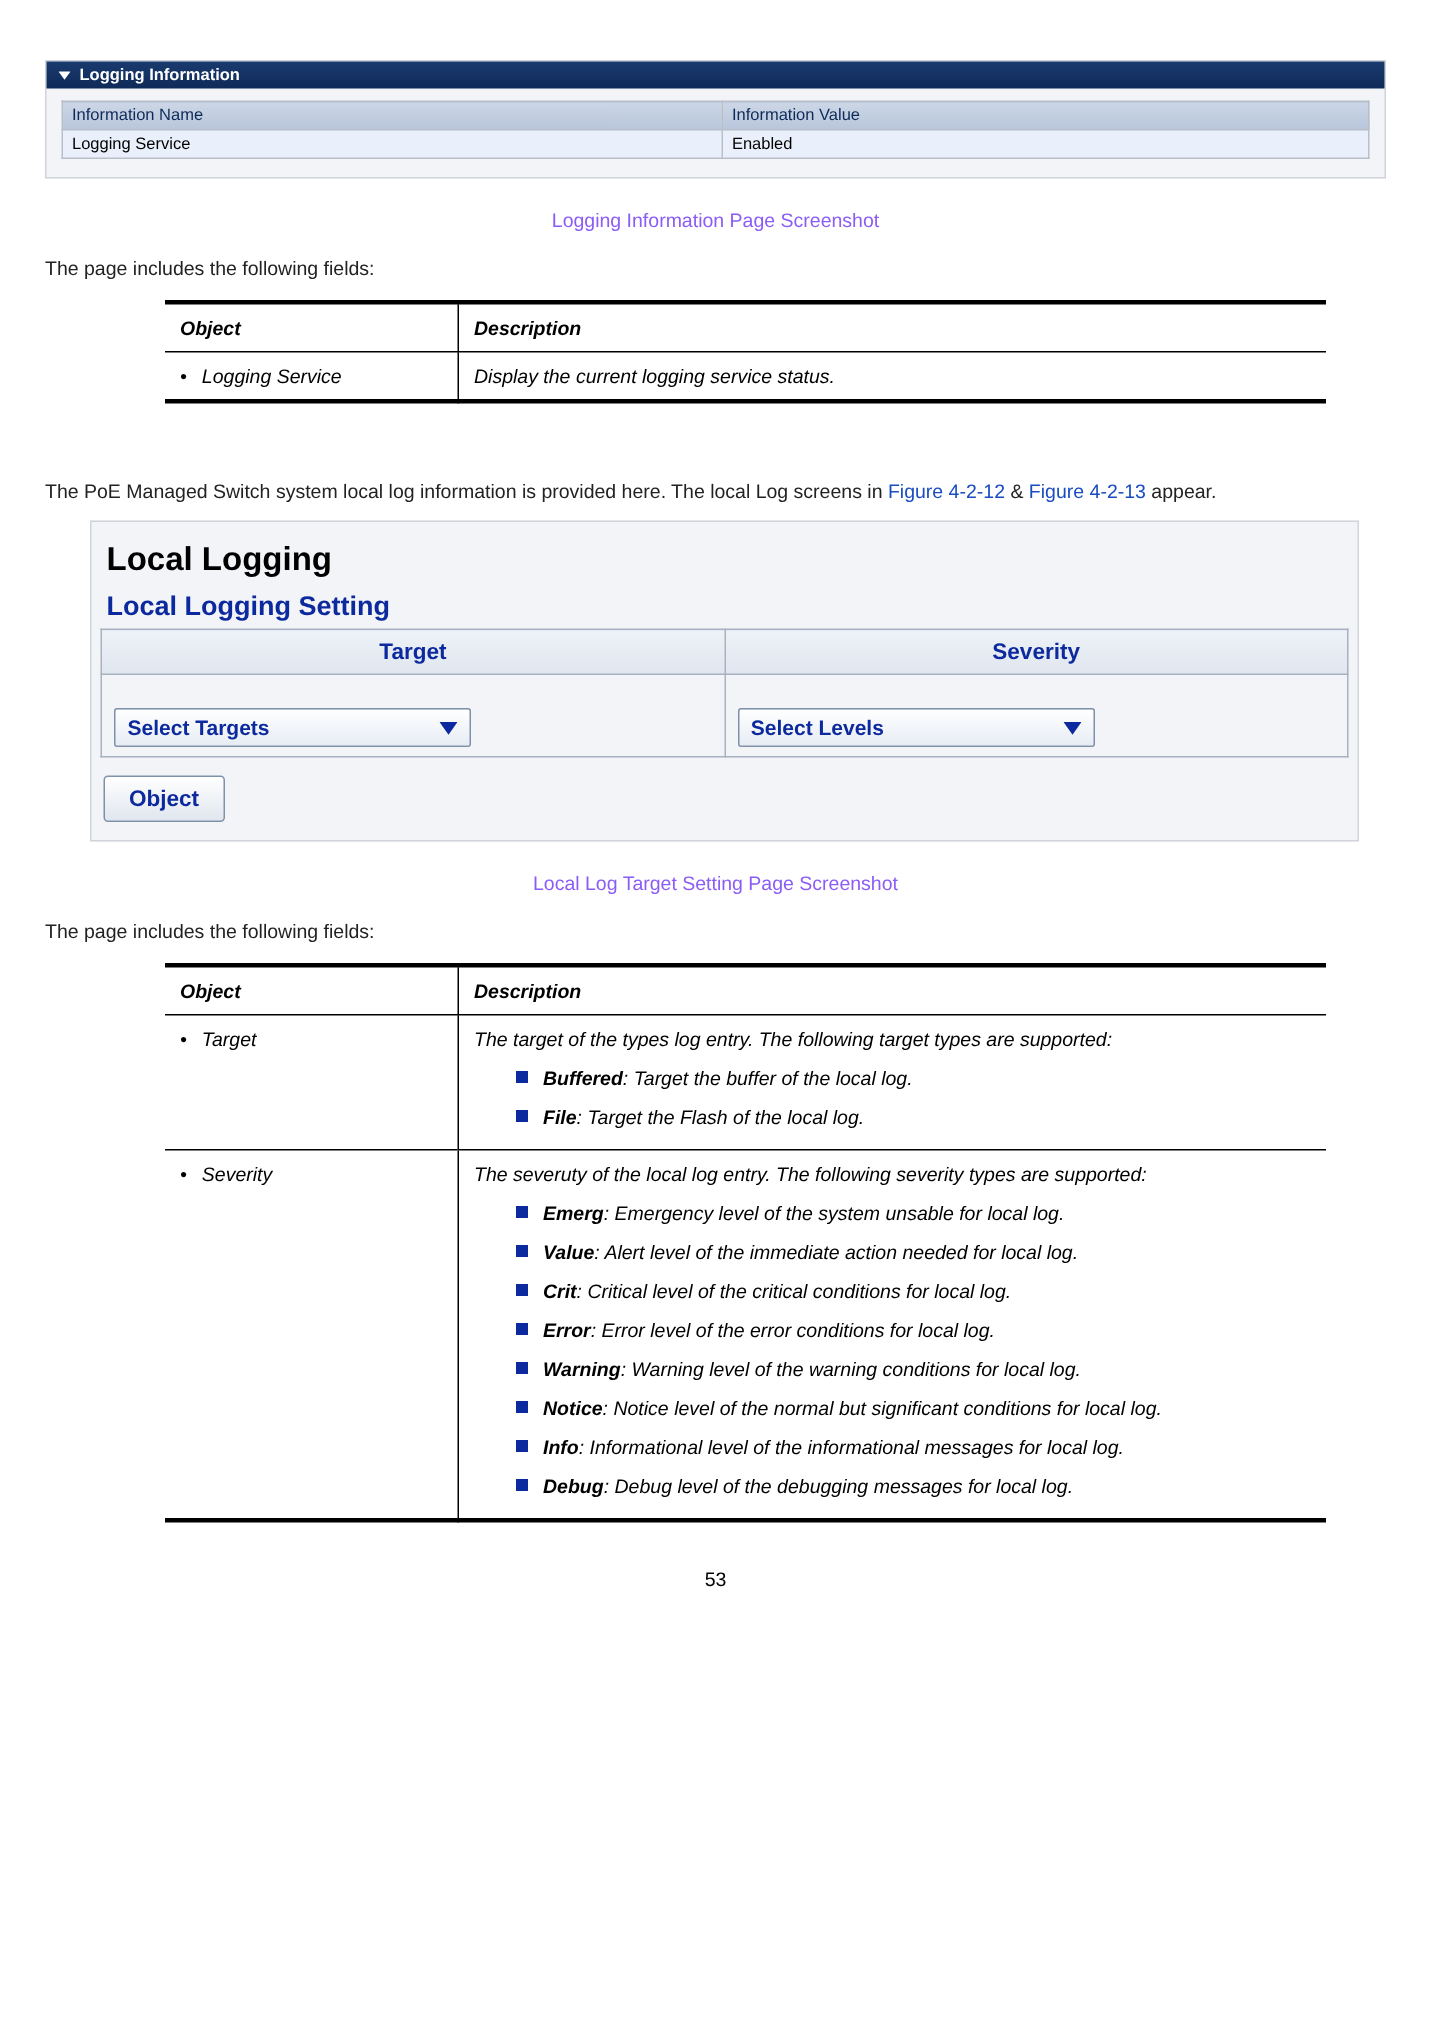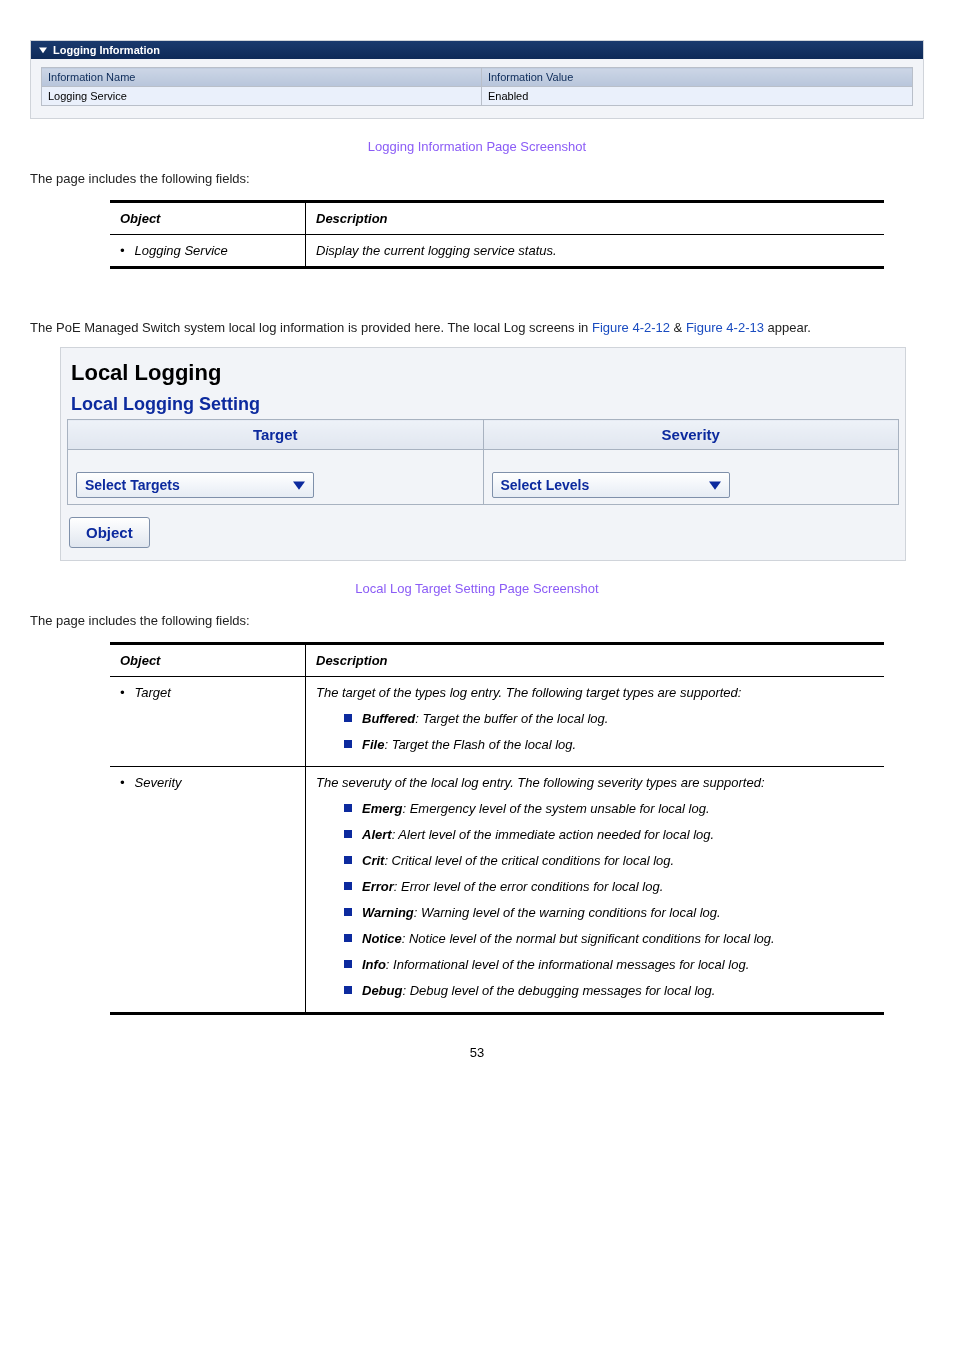--- a/index.html
+++ b/index.html
@@ -293,21 +293,21 @@
       </td>
     </tr>
     <tr>
       <td class="col-obj">
         <span class="obj-bullet">Severity</span>
       </td>
       <td>
         <div>The severuty of the local log entry. The following severity types are supported:</div>
         <ul class="sq-list">
           <li><b>Emerg</b><span>: Emergency level of the system unsable for local log.</span></li>
-          <li><b>Alert</b><span>: Alert level of the immediate action needed for local log.</span></li>
+          <li><b>Value</b><span>: Alert level of the immediate action needed for local log.</span></li>
           <li><b>Crit</b><span>: Critical level of the critical conditions for local log.</span></li>
           <li><b>Error</b><span>: Error level of the error conditions for local log.</span></li>
           <li><b>Warning</b><span>: Warning level of the warning conditions for local log.</span></li>
           <li><b>Notice</b><span>: Notice level of the normal but significant conditions for local log.</span></li>
           <li><b>Info</b><span>: Informational level of the informational messages for local log.</span></li>
           <li><b>Debug</b><span>: Debug level of the debugging messages for local log.</span></li>
         </ul>
       </td>
     </tr>
   </tbody>

